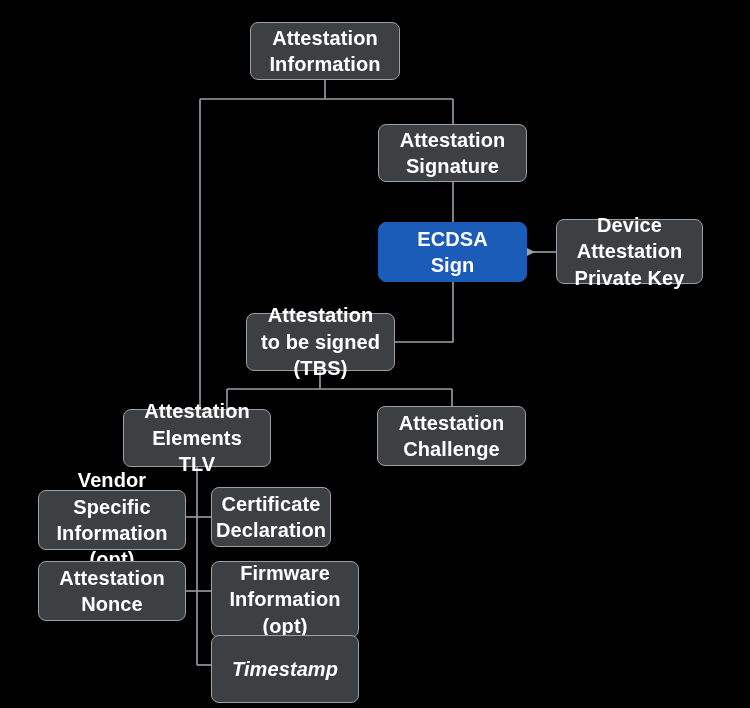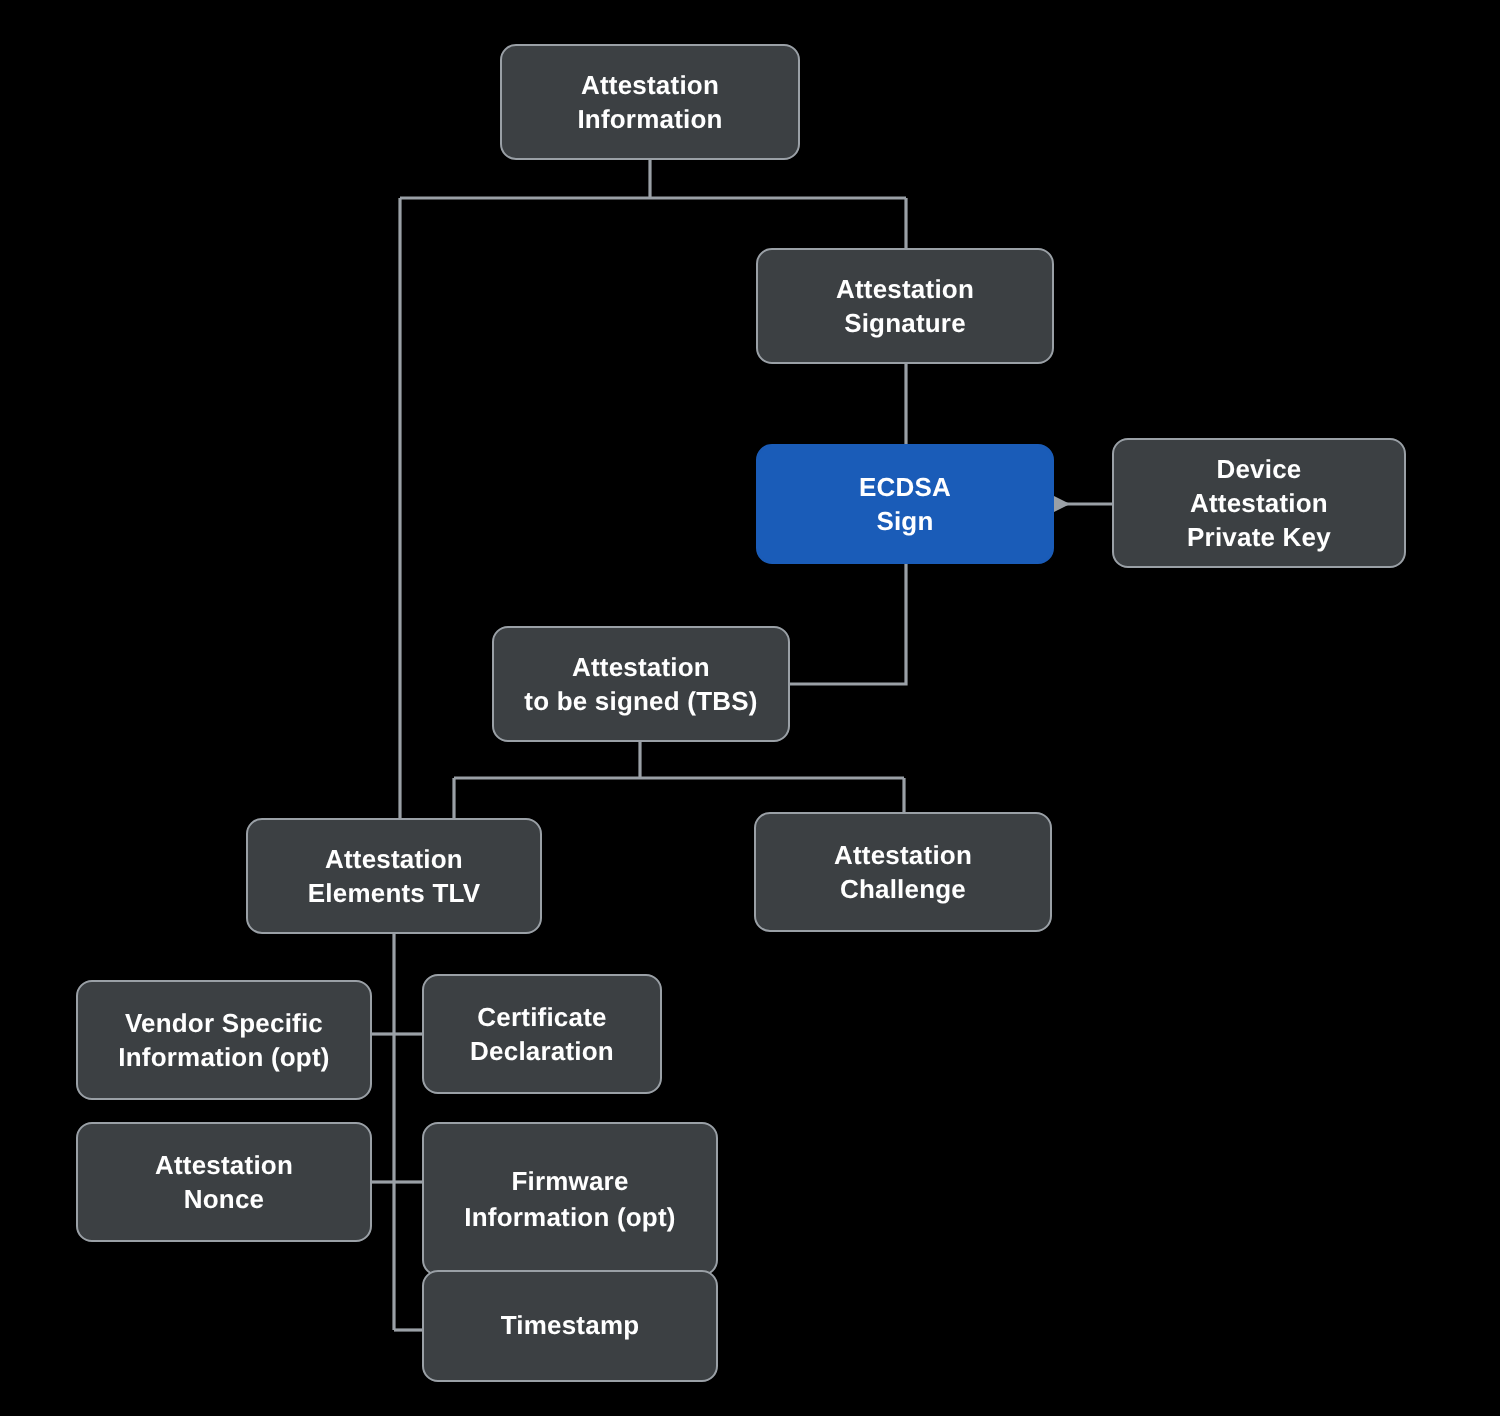--- a/index.html
+++ b/index.html
@@ -28,21 +28,21 @@
     pointer-events: none;
   }
   .node {
     position: absolute;
     display: flex;
     align-items: center;
     justify-content: center;
     text-align: center;
     border-radius: 8px;
     color: #ffffff;
-    font-size: 13px;
+    font-size: 20px;
     line-height: 1.32;
     font-weight: 700;
     letter-spacing: 0.1px;
     padding: 4px 8px;
     white-space: pre-line;
     z-index: 2;
   }
   .node.kind-default {
     background: #3c4043;
     border: 1px solid #9aa0a6;
@@ -103,15 +103,15 @@
       <div class="node kind-default" style="left: 377px; top: 406px; width: 149px; height: 60px;"><span class="node-label">Attestation
 Challenge</span></div>
       <div class="node kind-default" style="left: 38px; top: 490px; width: 148px; height: 60px;"><span class="node-label">Vendor Specific
 Information (opt)</span></div>
       <div class="node kind-default" style="left: 211px; top: 487px; width: 120px; height: 60px;"><span class="node-label">Certificate
 Declaration</span></div>
       <div class="node kind-default" style="left: 38px; top: 561px; width: 148px; height: 60px;"><span class="node-label">Attestation
 Nonce</span></div>
       <div class="node kind-default" style="left: 211px; top: 561px; width: 148px; height: 77px;"><span class="node-label">Firmware
 Information (opt)</span></div>
-      <div class="node kind-default" style="left: 211px; top: 635px; width: 148px; height: 56px;"><span class="node-label">Timestamp</span></div>
+      <div class="node kind-default" style="left: 211px; top: 635px; width: 148px; height: 68px; font-style: italic;"><span class="node-label">Timestamp</span></div>
     </div>
 </div>
 
 </body></html>

